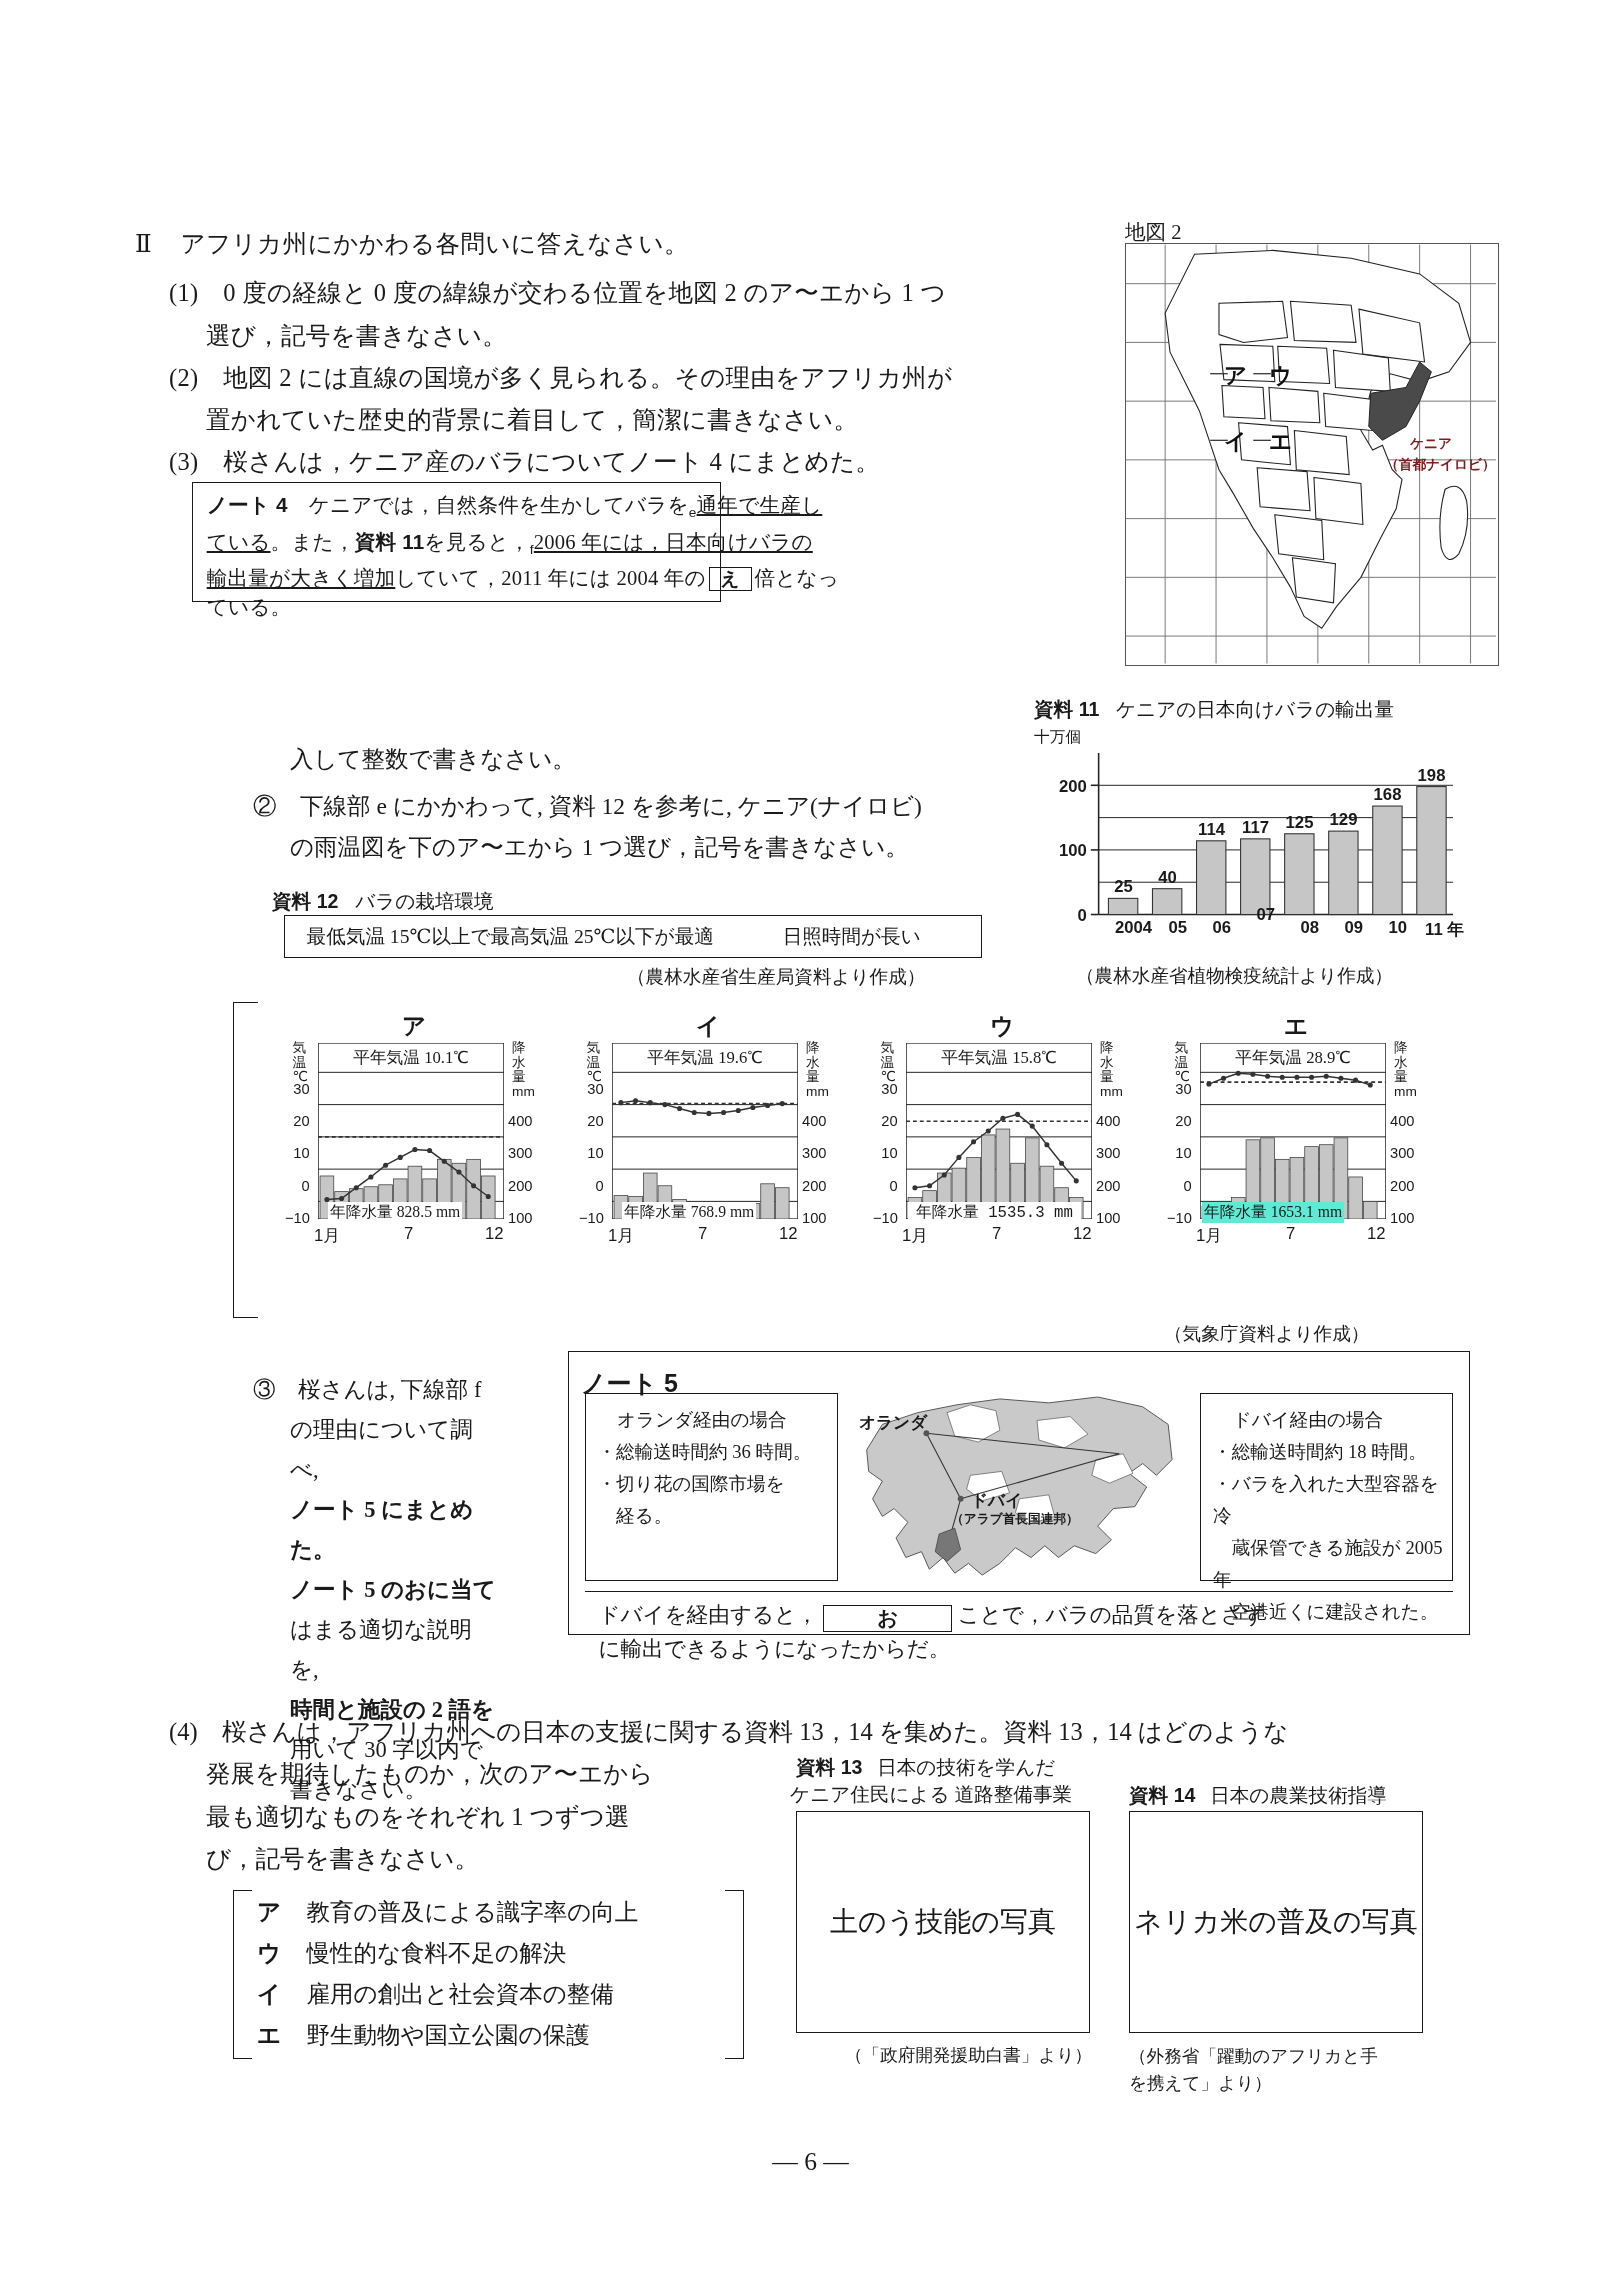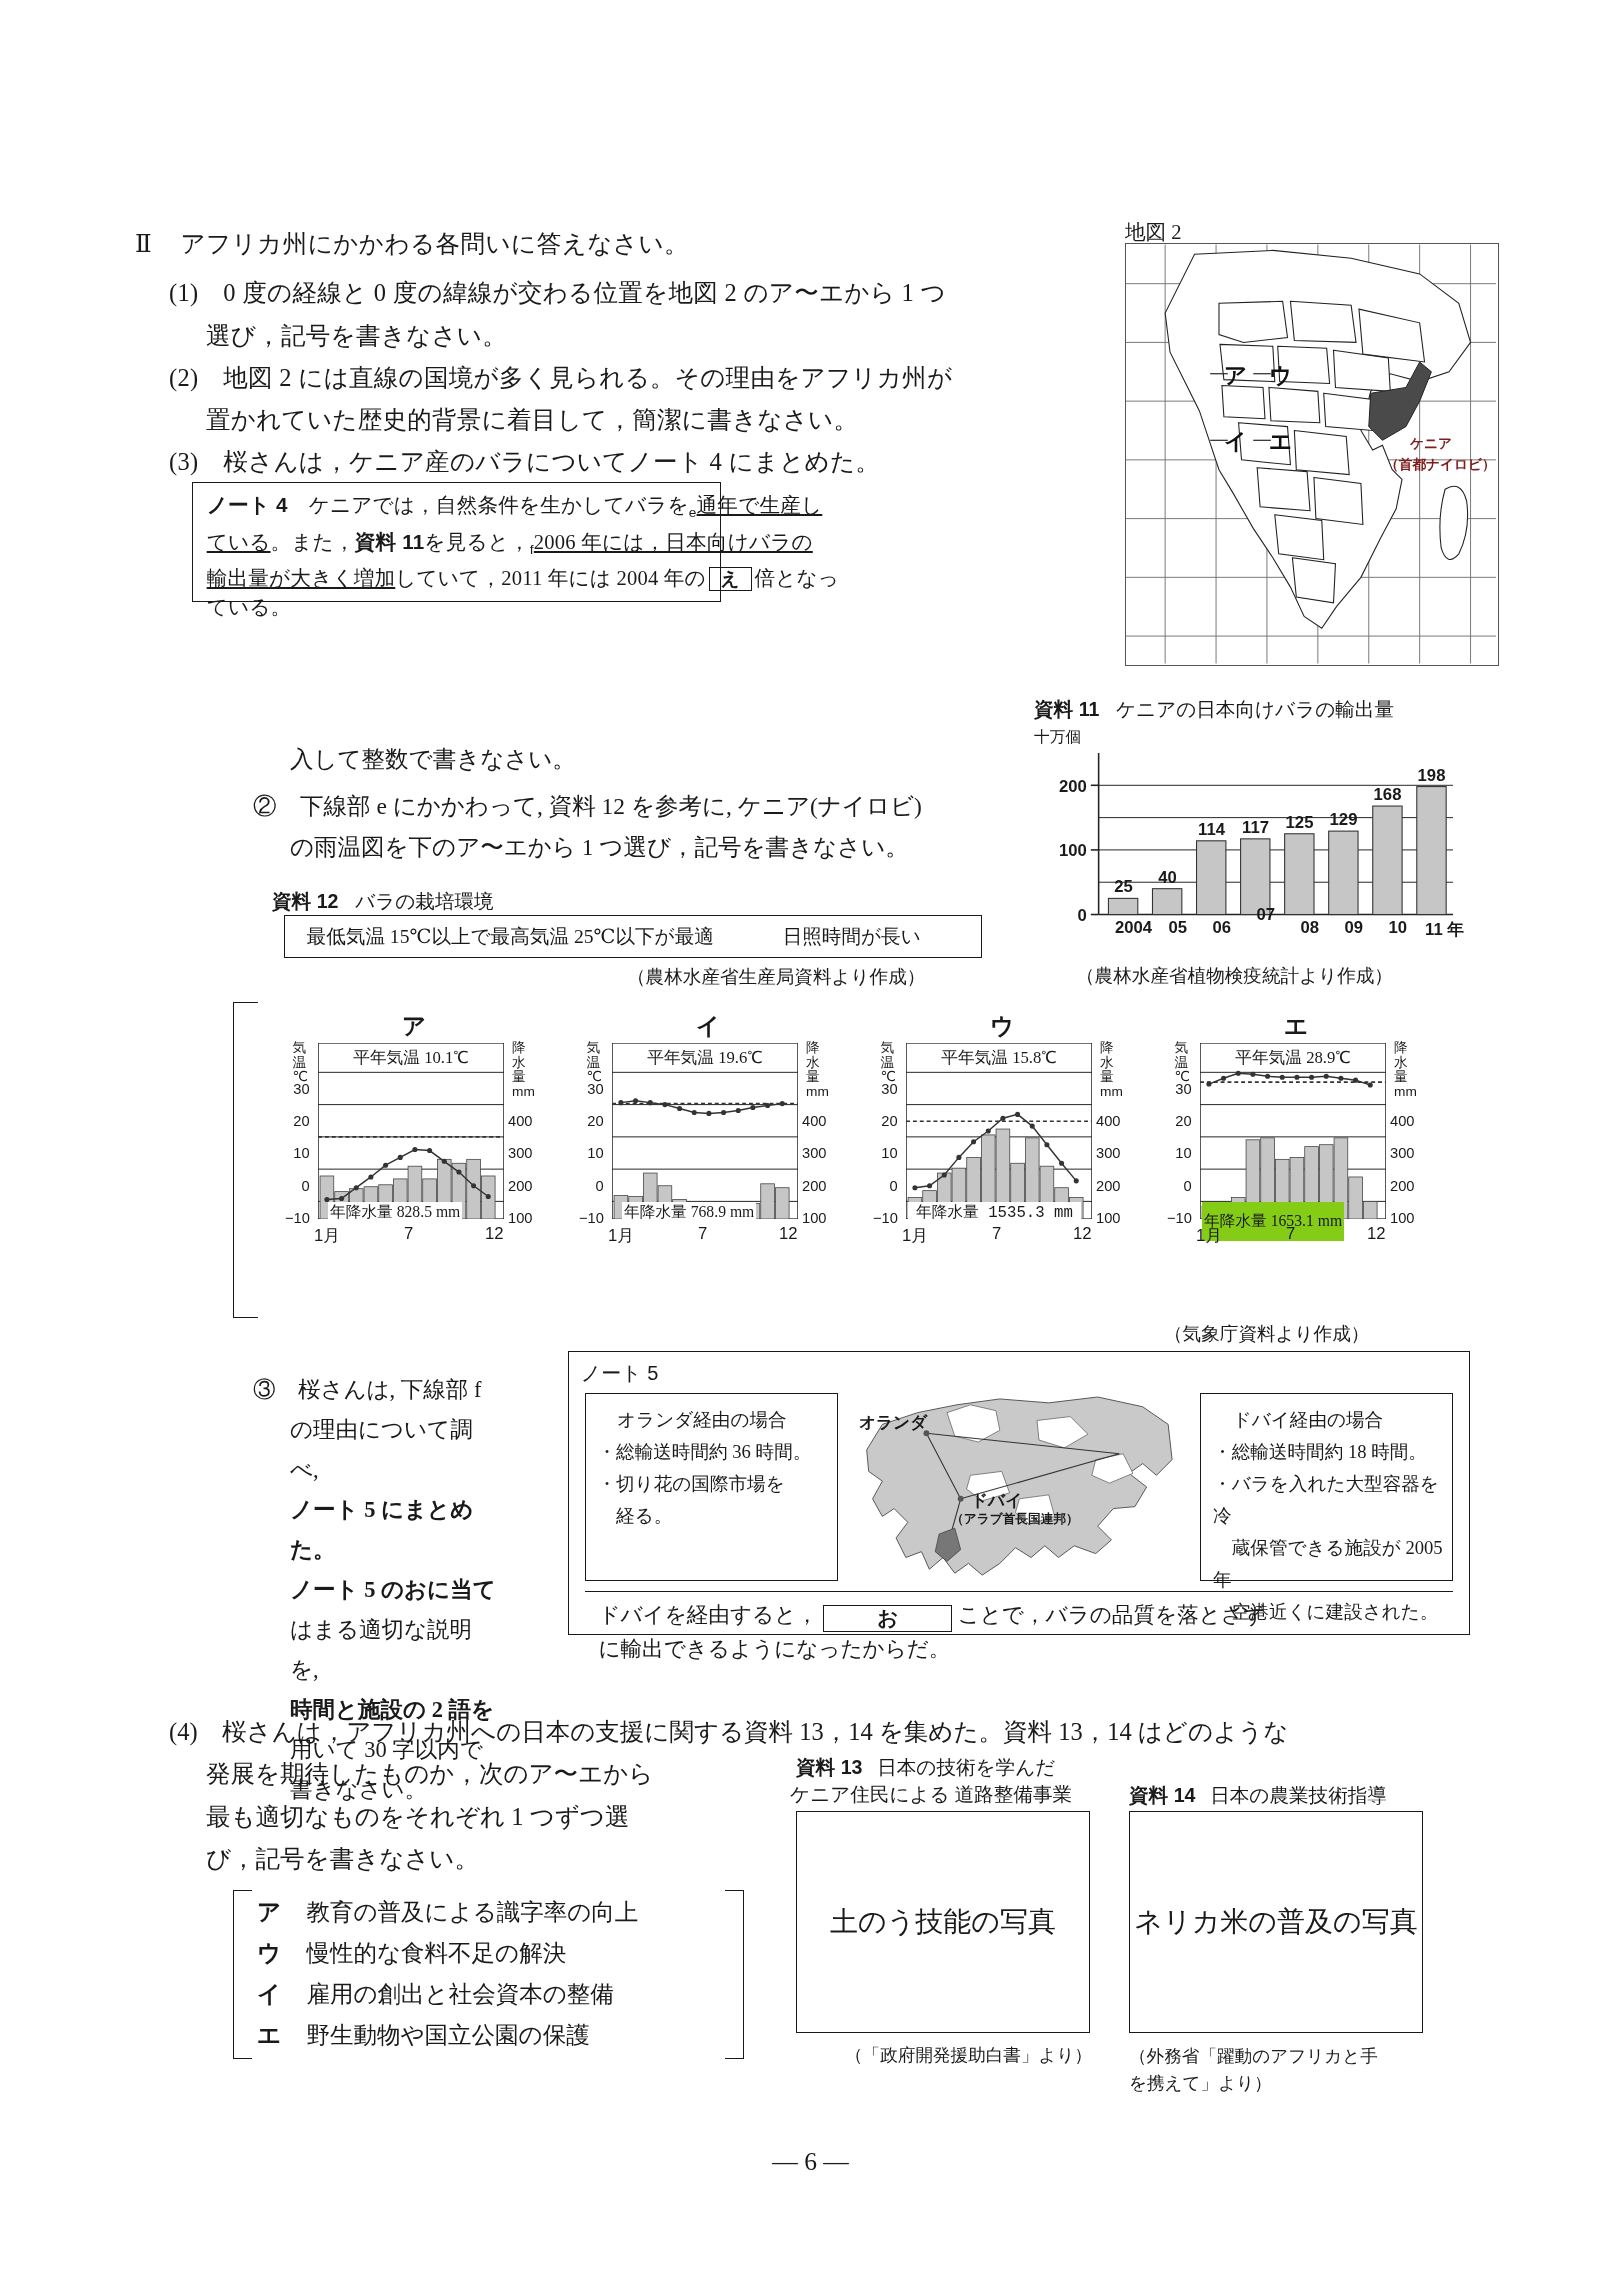--- a/index.html
+++ b/index.html
@@ -53,21 +53,21 @@
   .clim .avg{position:absolute;left:51px;top:33px;width:186px;height:29px;display:flex;align-items:center;justify-content:center;font-size:16.7px;font-family:"Liberation Serif",serif;}
   .clim .ytl{position:absolute;right:0;font-family:"Liberation Sans","DejaVu Sans",sans-serif;font-size:14.7px;width:29px;text-align:right;}
   .clim .ytr{position:absolute;font-family:"Liberation Sans","DejaVu Sans",sans-serif;font-size:14.7px;width:33px;text-align:left;}
   .clim .rain{position:absolute;font-size:15.7px;font-family:"Liberation Serif",serif;white-space:nowrap;}
   .clim .xt{position:absolute;font-family:"Liberation Sans","DejaVu Sans",sans-serif;font-size:16.7px;}
   #clim-src{left:1164px;top:1321px;font-size:18.6px;}
 
   
   #q3text{left:253px;top:1370px;width:245px;font-size:22.5px;line-height:40px;}
   #note5{left:568px;top:1351px;width:902px;height:284px;}
-  #note5-title{position:absolute;left:11.8px;top:8px;font-family:"Liberation Sans",sans-serif;font-weight:normal;font-size:20px;}
+  #note5-title{position:absolute;left:11.8px;top:15px;font-family:"Liberation Sans",sans-serif;font-weight:bold;font-size:25px;}
   #n5-left{position:absolute;left:15.7px;top:41px;width:253px;height:188px;}
   #n5-left .inner{padding:9.8px 7.8px 0 11.8px;font-size:18.6px;line-height:32px;}
   #n5-right{position:absolute;right:15.7px;top:41px;width:253px;height:188px;}
   #n5-right .inner{padding:9.8px 7.8px 0 11.8px;font-size:18.6px;line-height:32px;}
   #n5-map{position:absolute;left:284px;top:39px;width:323px;height:196px;}
   #n5-bottom{position:absolute;left:15.7px;top:239px;right:15.7px;height:73px;border-top:1.5px solid #1a1a1a;}
   #n5-bottom .inner{padding:5.9px 9.8px 0 13.7px;font-size:21.6px;line-height:34px;}
   .obox{display:inline-block;border:1.5px solid #1a1a1a;width:127px;text-align:center;line-height:25.5px;font-weight:bold;font-size:20.6px;vertical-align:-2.9px;}
   #q4-choices{left:257px;top:1892px;font-size:23.5px;line-height:41px;}
   #q4-bracket{left:233px;top:1890px;width:17.6px;height:167px;border-left:1.6px solid #1a1a1a;border-top:1.6px solid #1a1a1a;border-bottom:1.6px solid #1a1a1a;}
@@ -476,21 +476,21 @@
           <circle cx="84" cy="35" r="2.6"></circle>
         <circle cx="99" cy="35" r="2.6"></circle>
           <circle cx="114" cy="35" r="2.6"></circle>
           <circle cx="129" cy="34" r="2.6"></circle>
         <circle cx="144" cy="36" r="2.6"></circle>
           <circle cx="159" cy="38" r="2.6"></circle>
           <circle cx="174" cy="43" r="2.6"></circle>
       </g>
     </svg>
     <div class="avg">平年気温 28.9℃</div>
-    <div class="rain" style="left:53px;top:192px;background:#84cc16;padding:9px 2px;">年降水量 1653.1 mm</div>
+    <div class="rain" style="left:53px;top:192px;background:#5eead4;padding:0 2px;">年降水量 1653.1 mm</div>
     <div class="xt" style="left:47px;top:214px;">1月</div>
     <div class="xt" style="left:137px;top:214px;">7</div>
     <div class="xt" style="left:218px;top:214px;">12</div>
   </div>
 
   <div class="abs mincho" id="clim-src">（気象庁資料より作成）</div>
 
   <div class="abs" id="q3text">
     <div class="mincho">③　桜さんは, 下線部 f</div>
     <div class="mincho" style="padding-left:37px">の理由について調べ,</div>

